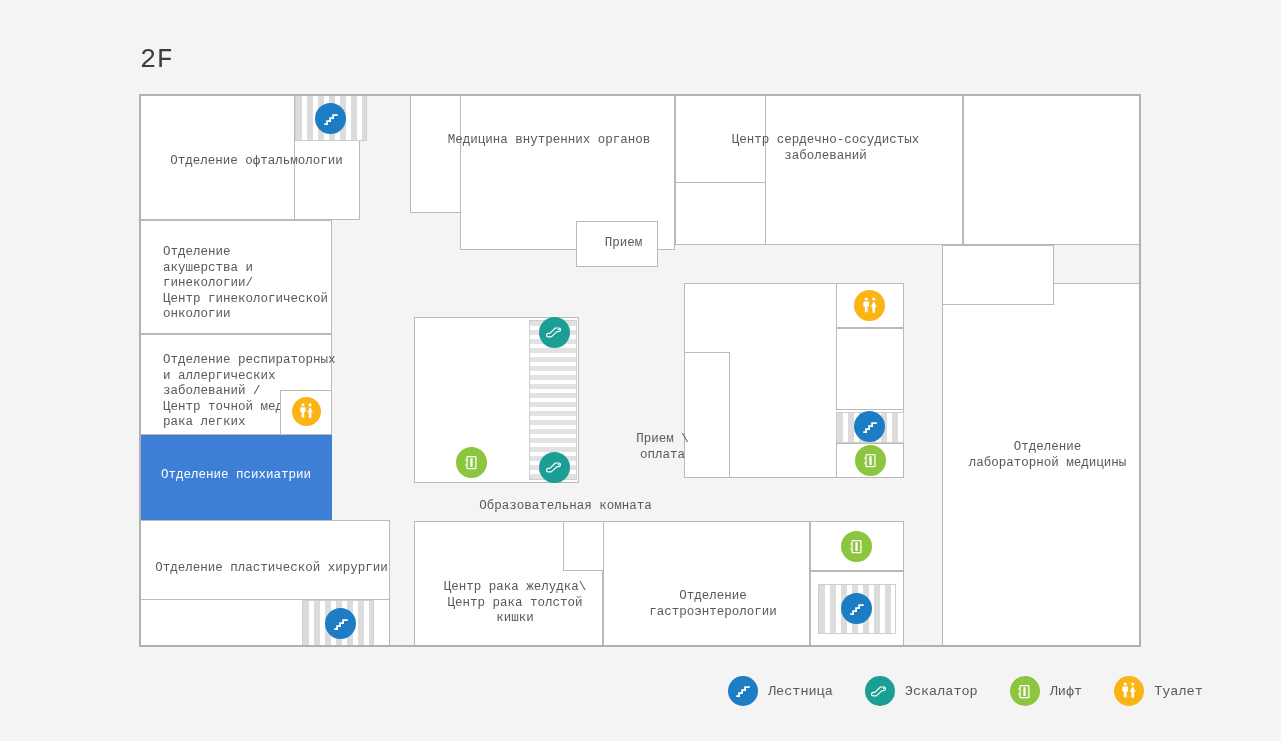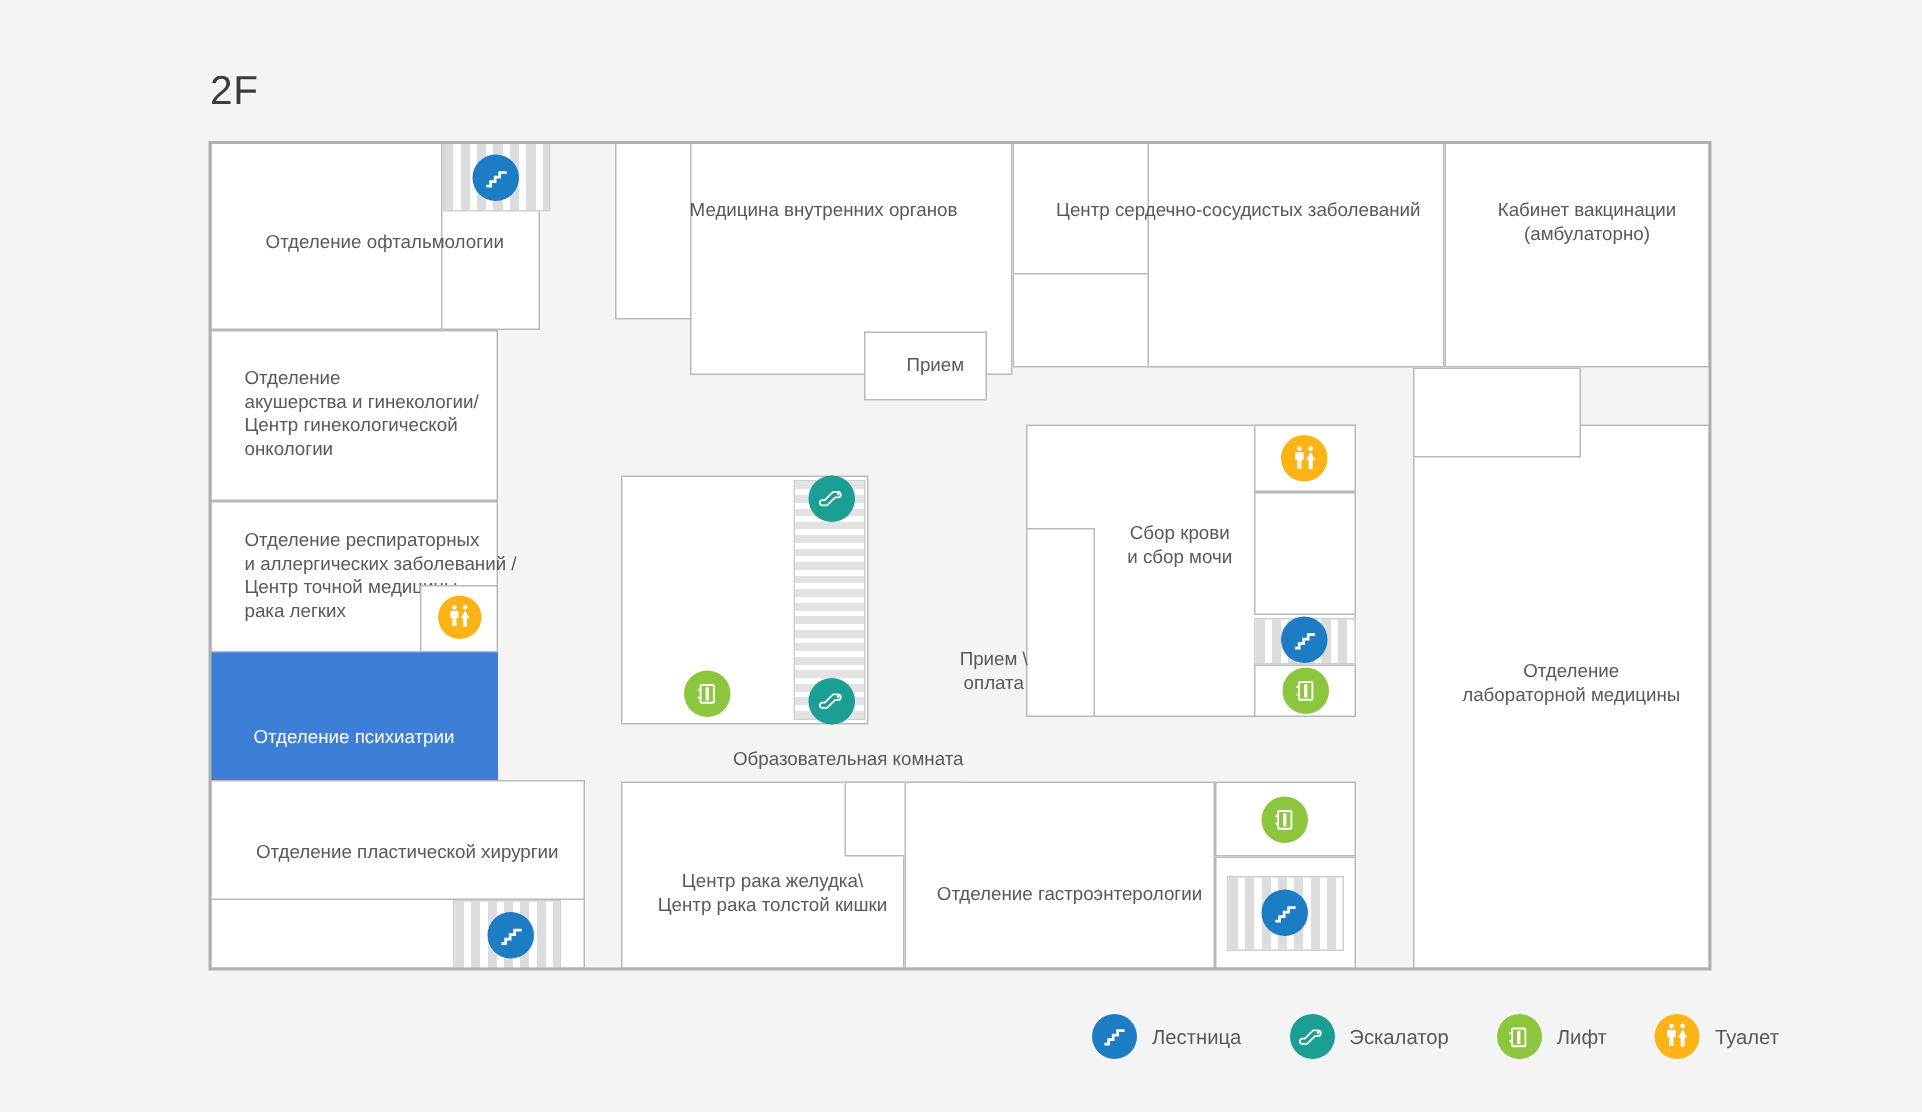--- a/index.html
+++ b/index.html
@@ -6,21 +6,21 @@
   html, body {
     margin: 0;
     padding: 0;
     background: #f4f4f4;
   }
   #page {
     position: relative;
     width: 1281px;
     height: 741px;
     background: #f4f4f4;
-    font-family: Liberation Sans, sans-serif;
+    font-family: Liberation Mono, monospace;
     overflow: hidden;
   }
 
   
   #floor-title {
     position: absolute;
     left: 140px;
     top: 43px;
     font-size: 27px;
     color: #3c3c3c;
@@ -163,21 +163,21 @@
     <div class="badge toilet" style="left:292px; top:397px; width:29px; height:29px;">
       <svg width="19" height="19" viewBox="0 0 24 24" aria-hidden="true">
         <circle cx="7.5" cy="3.6" r="1.9" fill="#fff"></circle>
         <path d="M5.0 6.6 h5.0 a0.9 0.9 0 0 1 0.9 0.9 v5.0 h-1.7 v7.0 h-1.6 v-7.0 h-0.2 v7.0 h-1.6 v-7.0 h-1.7 v-5.0 a0.9 0.9 0 0 1 0.9 -0.9 z" fill="#fff"></path>
         <circle cx="16.5" cy="3.6" r="1.9" fill="#fff"></circle>
         <path d="M16.5 6.4 l3.6 6.4 h-1.9 l -0.2 7.3 h-3.0 l -0.2 -7.3 h-1.9 z" fill="#fff"></path>
       </svg>
     </div>
 
     <div class="room highlight" style="left:140px; top:435px; width:192px; height:85px;"></div>
-    <div class="room-label light" style="left:140px; top:468px; width:192px;margin-top:16px;">Отделение психиатрии</div>
+    <div class="room-label light" style="left:140px; top:468px; width:192px;">Отделение психиатрии</div>
 
     <div class="room" style="left:140px; top:520px; width:250px; height:126px;"></div>
     <div class="room" style="left:140px; top:520px; width:250px; height:80px;"></div>
     <div class="room-label dark" style="left:140px; top:561px; width:250px;">Отделение пластической хирургии</div>
 
     <div class="hatch-v" style="left:302px; top:600px; width:72px; height:46px;"></div>
     <div class="badge stairs" style="left:325px; top:608px; width:31px; height:31px;">
       <svg width="18" height="18" viewBox="0 0 24 24" aria-hidden="true">
         <path d="M3 20 h5 v-4 h4 v-4 h4 v-4 h5 v-2.4 h-7.4 v4 h-4 v4 h-4 v4 h-2.6 z" fill="#fff"></path>
       </svg>
@@ -193,22 +193,20 @@
     <div class="room" style="left:410px; top:95px; width:265px; height:118px;"></div>
     <div class="room" style="left:460px; top:95px; width:215px; height:155px;"></div>
     <div class="room-label dark" style="left:410px; top:133px; width:265px;">Медицина внутренних органов</div>
 
     <div class="room" style="left:675px; top:95px; width:288px; height:150px;"></div>
     <div class="room" style="left:675px; top:95px; width:288px; height:88px;"></div>
     <div class="room" style="left:765px; top:95px; width:198px; height:150px;"></div>
     <div class="room-label dark" style="left:675px; top:133px; width:288px;">Центр сердечно-сосудистых заболеваний</div>
 
     <div class="room" style="left:963px; top:95px; width:177px; height:150px;"></div>
-    <div class="room-label dark" style="left:963px; top:133px; width:177px;">Кабинет вакцинации
-(амбулаторно)</div>
 
     <div class="room" style="left:576px; top:221px; width:82px; height:46px;"></div>
     <div class="room-label dark" style="left:576px; top:236px; width:82px;">Прием</div>
 
     <div class="room" style="left:414px; top:317px; width:165px; height:166px;"></div>
 
     <div class="hatch-h" style="left:529px; top:320px; width:48px; height:160px;"></div>
 
     <div class="badge escalator" style="left:539px; top:317px; width:31px; height:31px;">
       <svg width="19" height="19" viewBox="0 0 24 24" aria-hidden="true">
@@ -227,22 +225,20 @@
     <div class="badge elevator" style="left:456px; top:447px; width:31px; height:31px;">
       <svg width="19" height="19" viewBox="0 0 24 24" aria-hidden="true">
         <rect x="6.4" y="4.6" width="11.2" height="15.0" rx="0.8" fill="none" stroke="#fff" stroke-width="1.6"></rect>
         <rect x="10.6" y="6.6" width="2.8" height="11.0" fill="#fff"></rect>
         <path d="M3.6 9.4 l1.3 -2.0 l1.3 2.0 z" fill="#fff"></path>
         <path d="M3.6 14.6 l1.3 2.0 l1.3 -2.0 z" fill="#fff"></path>
       </svg>
     </div>
 
     <div class="room" style="left:684px; top:283px; width:220px; height:195px;"></div>
-    <div class="room-label dark" style="left:700px; top:348px; width:160px;">Сбор крови
-и сбор мочи</div>
 
     <div class="room" style="left:684px; top:352px; width:46px; height:126px;"></div>
     <div class="room-label dark" style="left:620px; top:432px; width:72px; text-align:center;">Прием \
 оплата</div>
 
     <div class="room" style="left:836px; top:283px; width:68px; height:45px;"></div>
     <div class="badge toilet" style="left:854px; top:290px; width:31px; height:31px;">
       <svg width="20" height="20" viewBox="0 0 24 24" aria-hidden="true">
         <circle cx="7.5" cy="3.6" r="1.9" fill="#fff"></circle>
         <path d="M5.0 6.6 h5.0 a0.9 0.9 0 0 1 0.9 0.9 v5.0 h-1.7 v7.0 h-1.6 v-7.0 h-0.2 v7.0 h-1.6 v-7.0 h-1.7 v-5.0 a0.9 0.9 0 0 1 0.9 -0.9 z" fill="#fff"></path>

